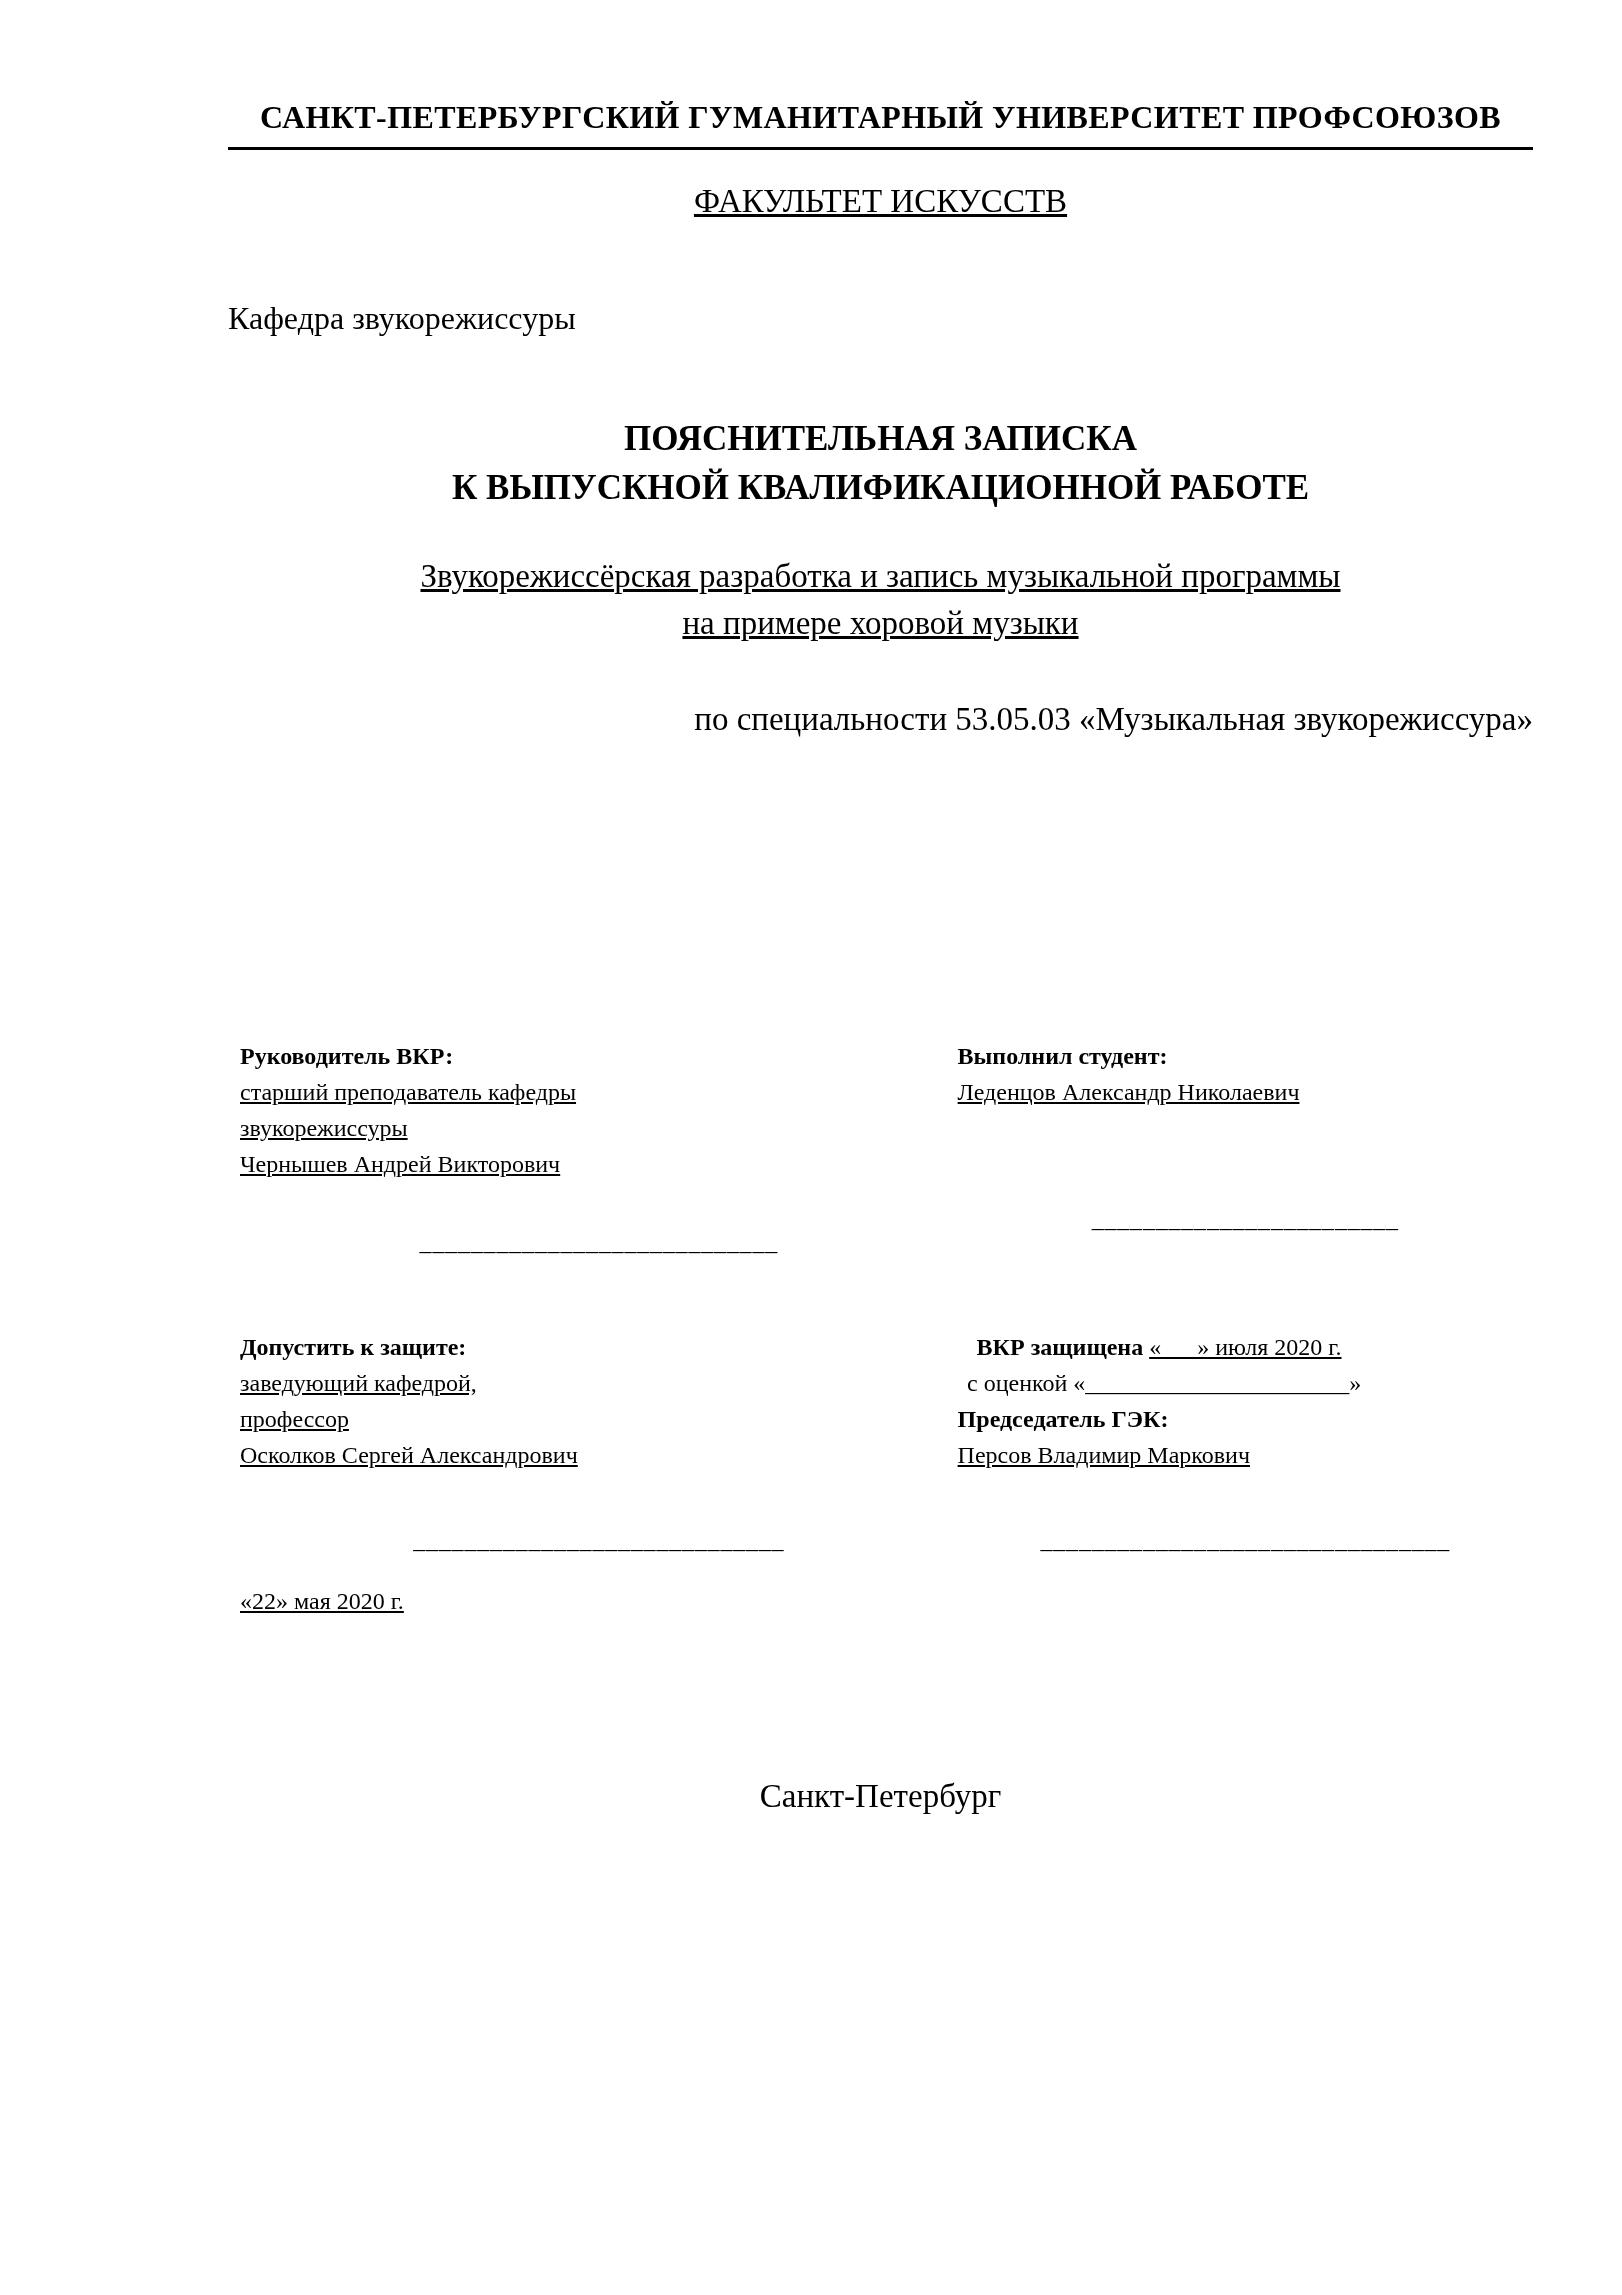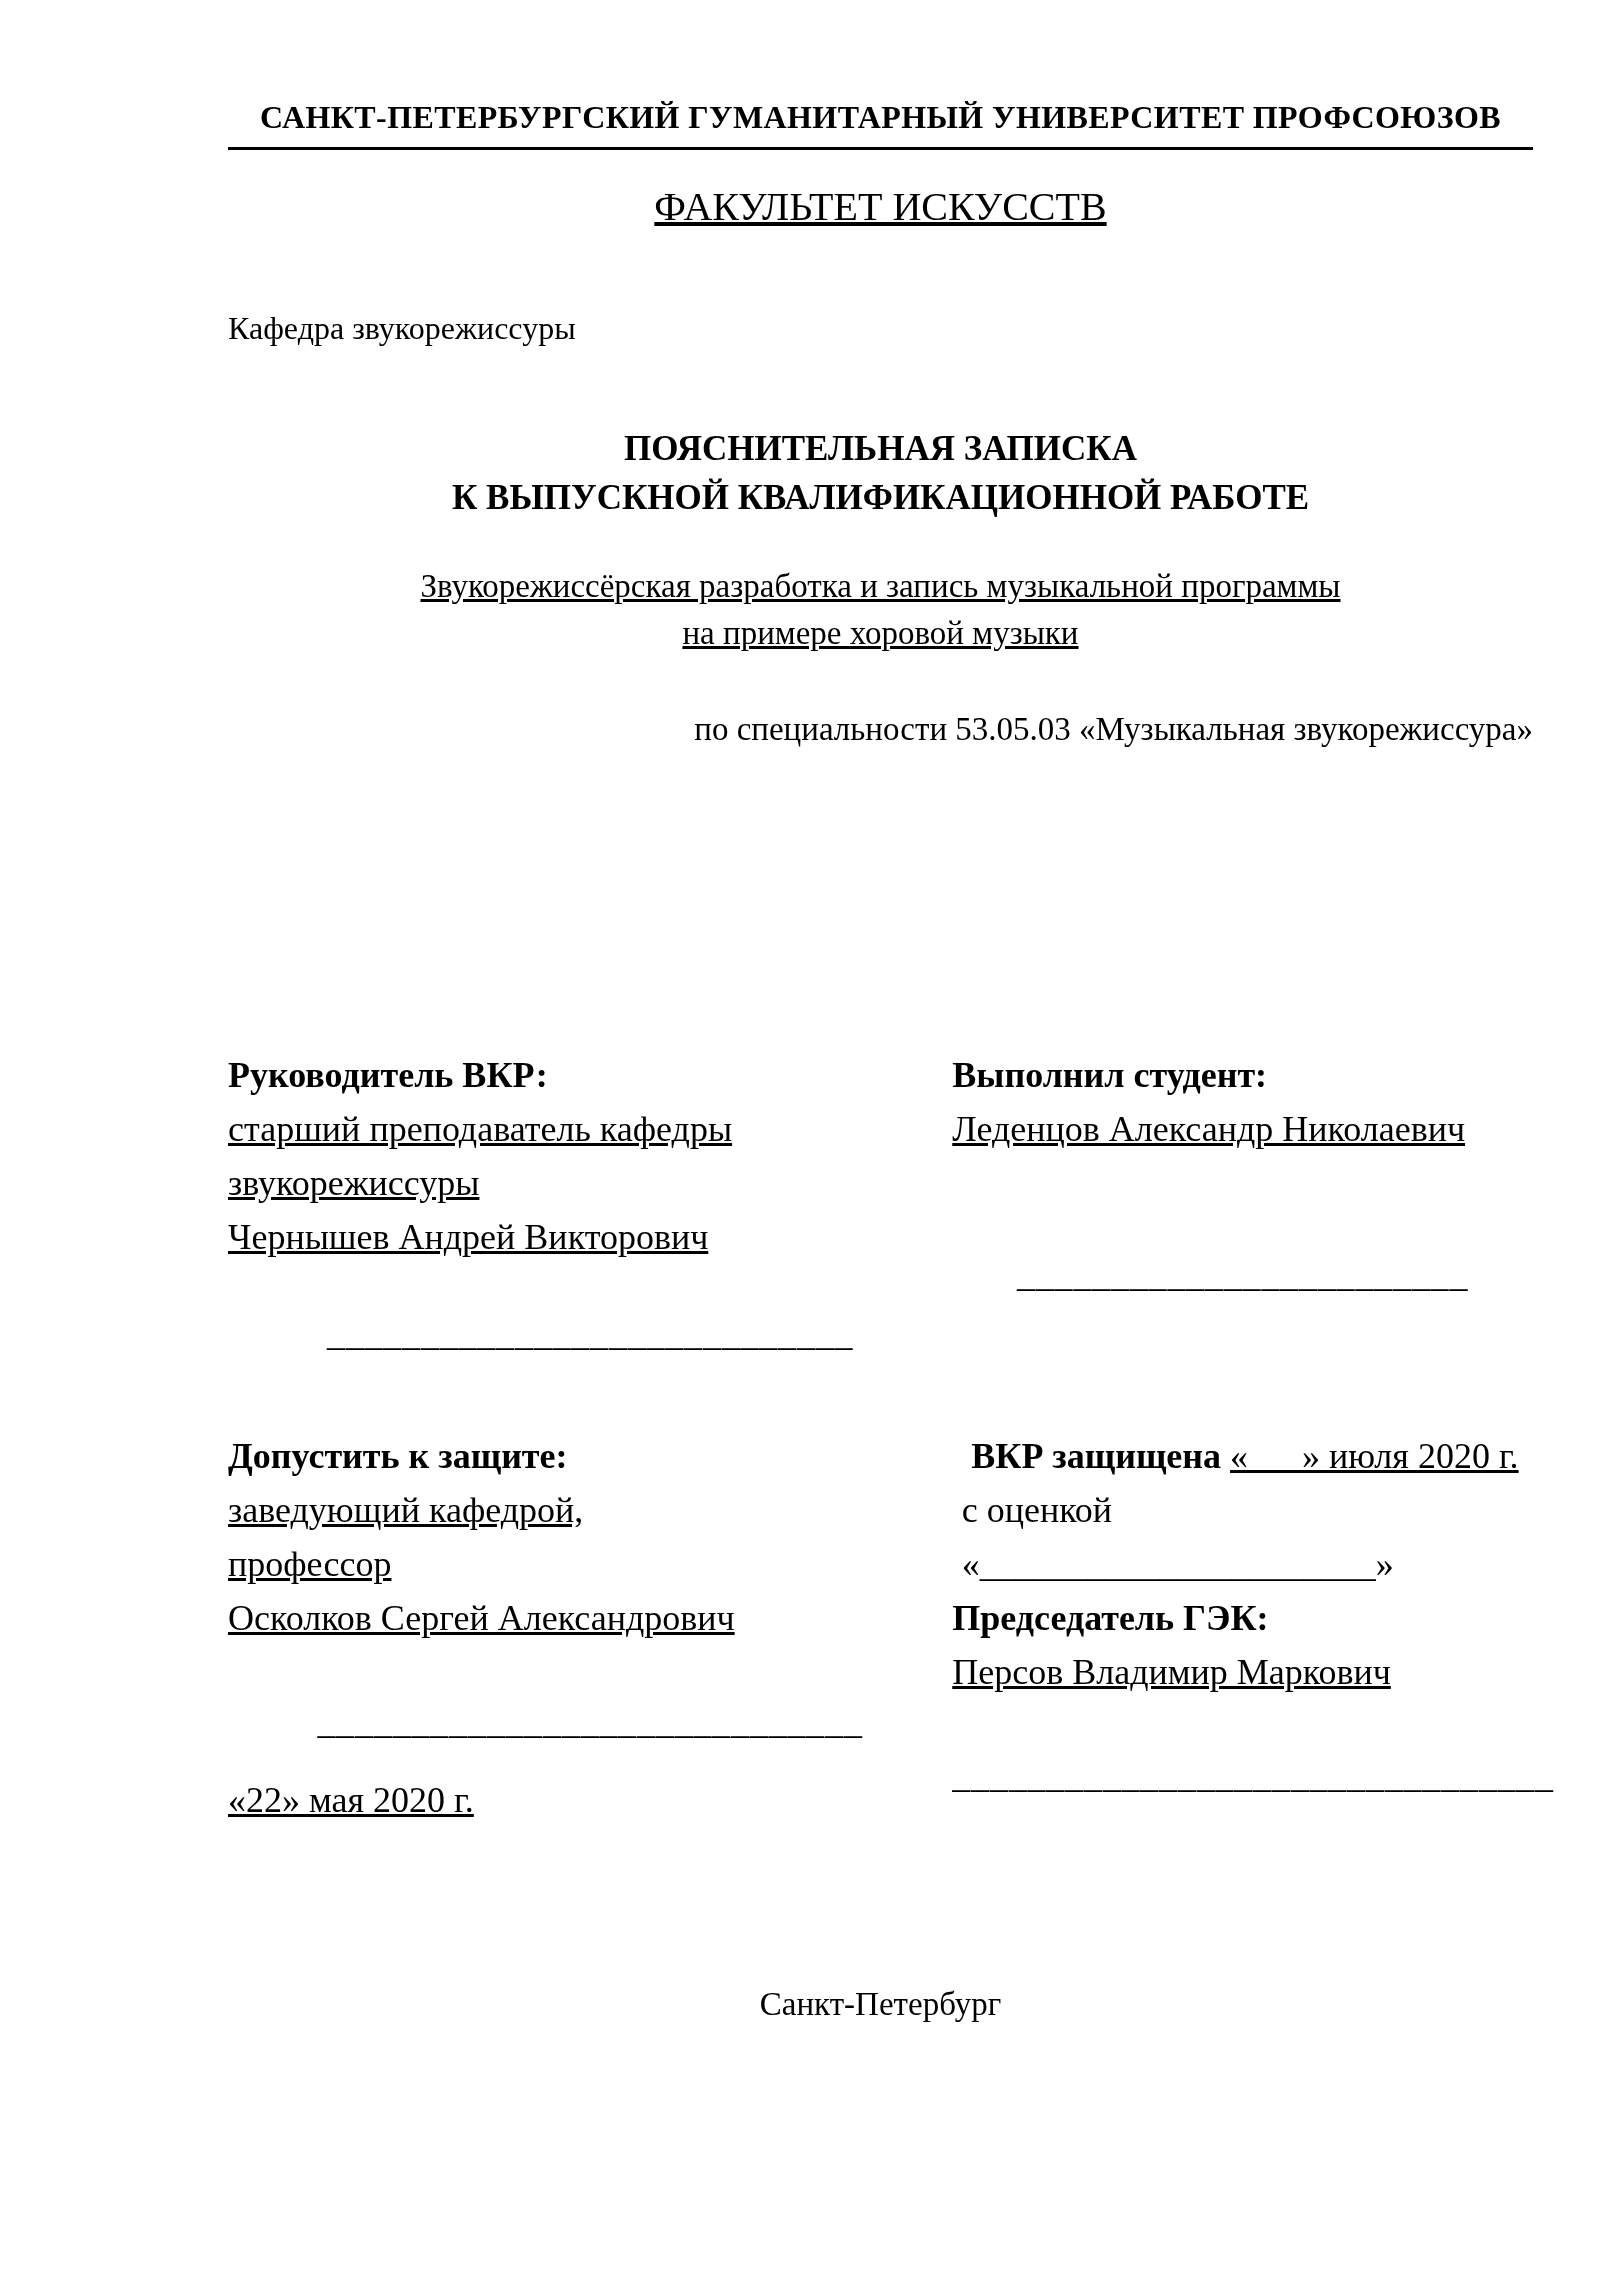--- a/index.html
+++ b/index.html
@@ -30,21 +30,21 @@
   .header-line {
     font-size: 32px;
     font-weight: bold;
     text-align: center;
     border-bottom: 3.1px solid #000;
     padding-bottom: 11px;
     letter-spacing: 0.4px;
   }
   .faculty-line {
     margin-top: 33px;
-    font-size: 40px;
+    font-size: 33px;
     text-align: center;
   }
   .department-line {
     margin-top: 80px;
     font-size: 32px;
     text-align: left;
   }
   .doc-title {
     margin-top: 77px;
     font-size: 35px;
@@ -59,22 +59,23 @@
     line-height: 1.42;
   }
   .specialty-line {
     margin-top: 54px;
     font-size: 33px;
     text-align: right;
   }
 
   .columns {
     display: flex;
-    font-size: 36px;
+    font-size: 24px;
     line-height: 1.5;
+    margin-left: 12px;
   }
   .col-left  { width: 55.5%; }
   .col-right { width: 44.5%; }
 
   .row-1 { margin-top: 300px; }
   .row-2 { margin-top: 69px; }
 
   .sig {
     letter-spacing: 0.8px;
     white-space: nowrap;

